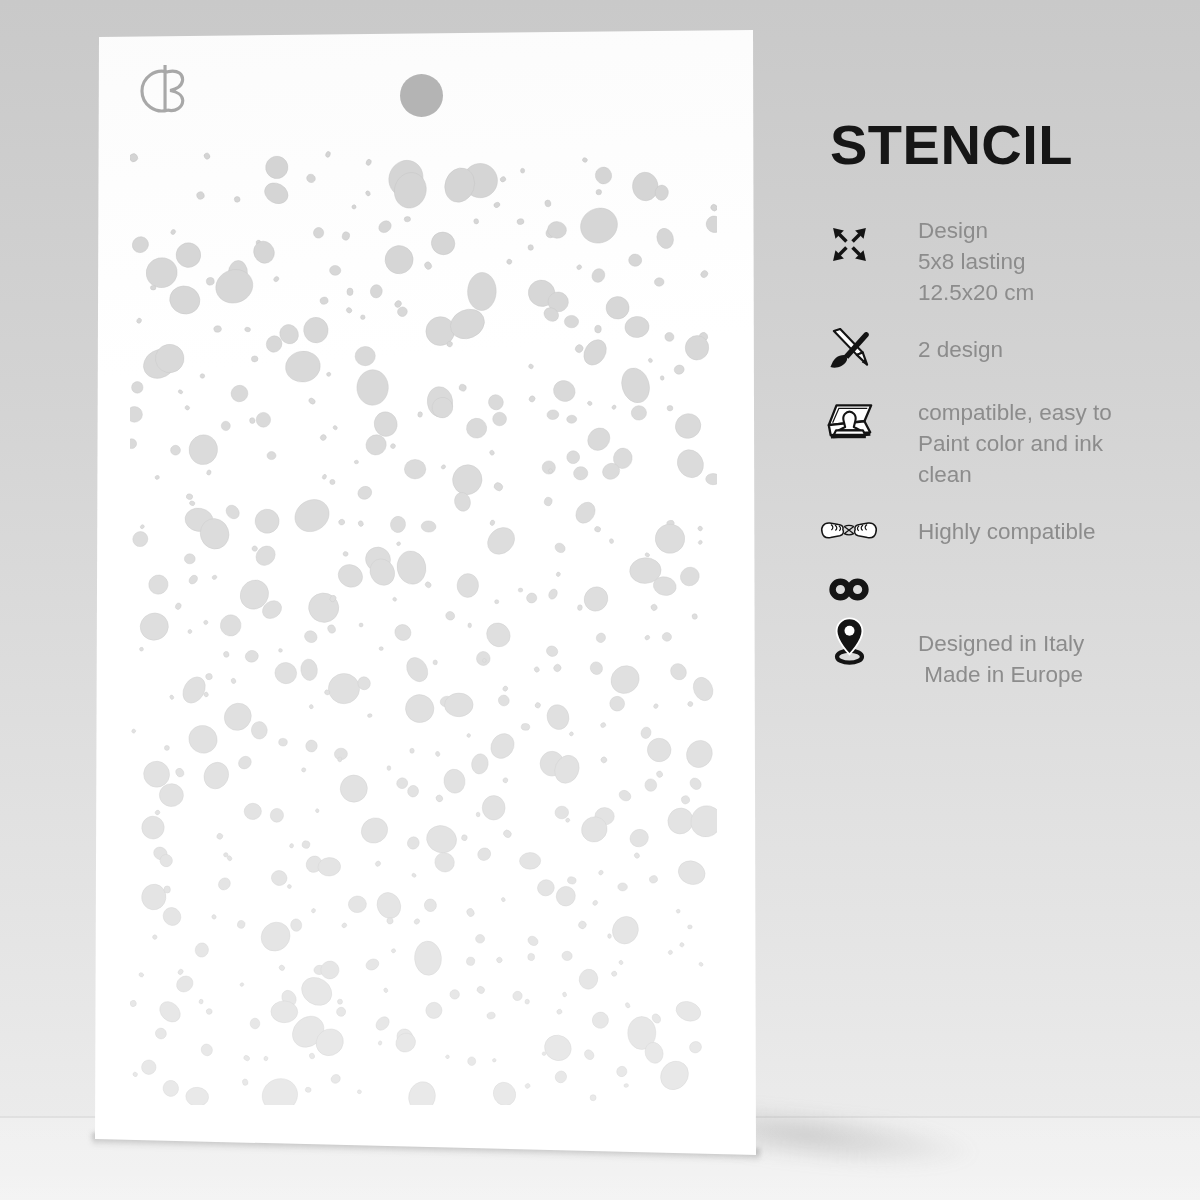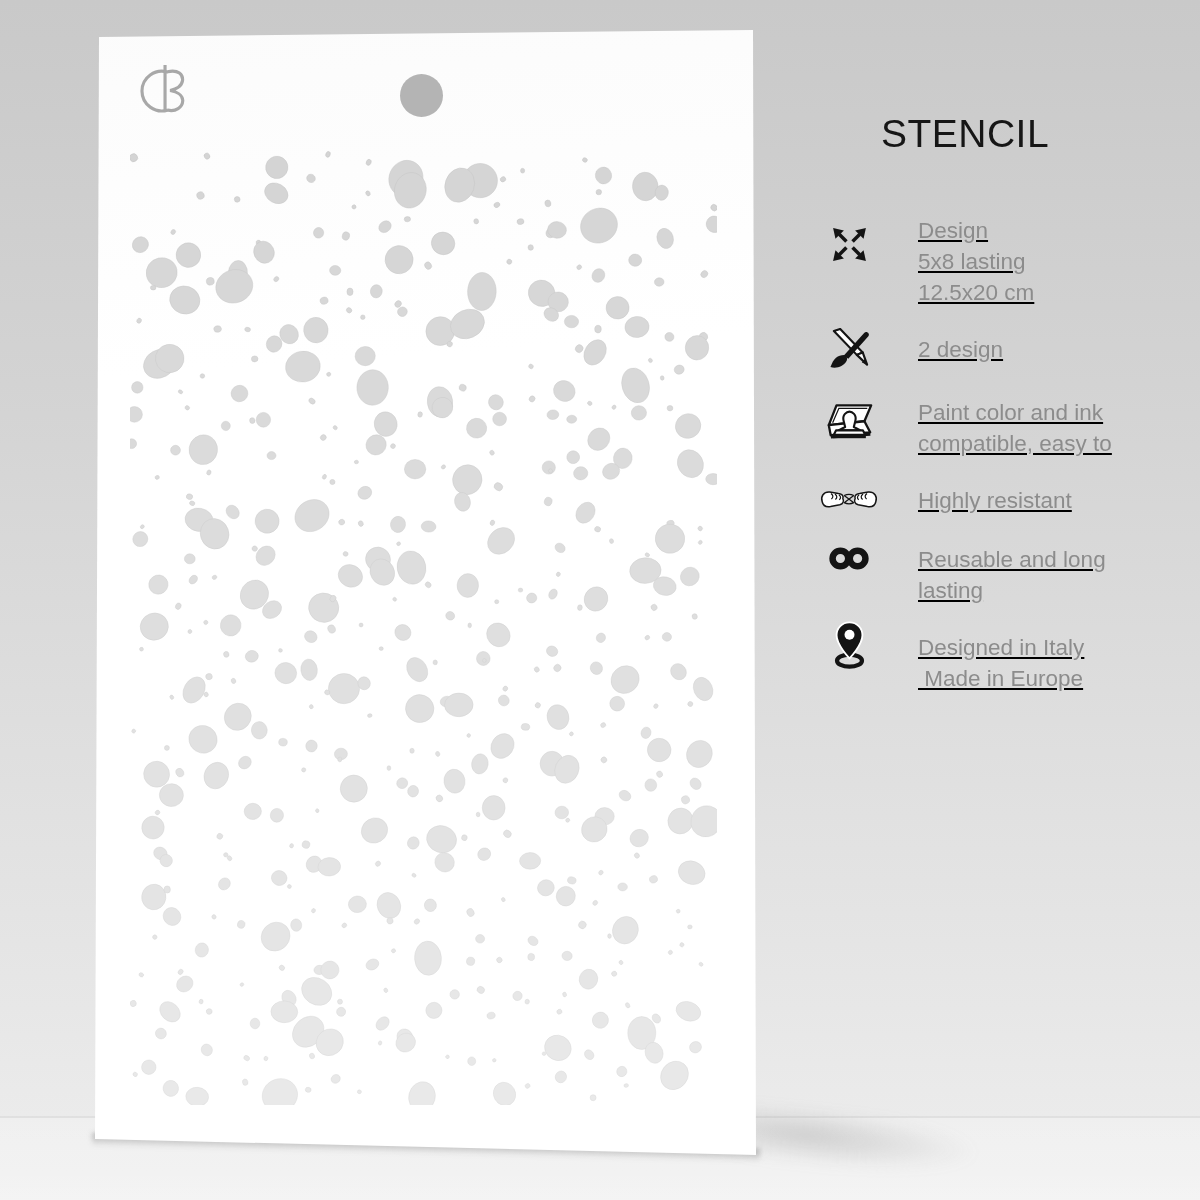--- a/index.html
+++ b/index.html
@@ -28,25 +28,25 @@
   
   .card{position:absolute; left:0; top:0; width:1200px; height:1200px; z-index:2;
     clip-path:polygon(99px 37px, 753px 30px, 756px 1155px, 95px 1139px);
     background:linear-gradient(176deg, #fbfbfb 0%, var(--card,#ffffff) 30%, var(--card,#ffffff) 100%);}
   .brand-logo{position:absolute; left:134px; top:63px; width:57px; height:50px;}
   .hang-hole{position:absolute; left:400px; top:74px; width:43px; height:43px; border-radius:50%;
     background:var(--hole,#b4b4b4);}
   .pattern{position:absolute; left:130px; top:150px;}
   
   .title{position:absolute; left:830px; top:112px; width:270px; z-index:3;
-    text-align:center; font-size:39px; font-weight:400; letter-spacing:0.5px;
+    text-align:left; font-size:56px; font-weight:700; letter-spacing:0.5px;
     color:var(--title,#161616);}
   .features{position:absolute; left:820px; top:215px; width:340px; z-index:3;
     display:flex; flex-direction:column; gap:26px;}
-  .feature{display:flex; align-items:flex-start;text-decoration:underline;}
+  .feature{display:flex; align-items:flex-start;}
   .icon-cell{width:58px; display:flex; justify-content:center; flex:0 0 58px;}
   .lines{margin-left:40px;}
   .fline{font-size:22.5px; line-height:31px; font-weight:300; color:var(--feature-text,#8c8c8c); white-space:pre;}
   svg .ink{stroke:var(--icon,#141414);}
   svg .blk{fill:var(--icon,#141414);}
   .mt-expand{margin-top:9px;} .mt-thick{margin-top:-11px;} .mt-brush{margin-top:-6px;}
   .mt-pad{margin-top:5px;} .mt-hands{margin-top:-3px;} .mt-inf{margin-top:2px;} .mt-pin{margin-top:-11px;}
 </style>
 </head>
 <body>
@@ -589,22 +589,23 @@
           <path d="M12 21.5 L18.5 6.5 L48 6.5" fill="none" class="ink" stroke-width="1.3"></path>
           <path d="M10 34.5 L51 31.5 L51.3 35 L10.3 38 Z" class="blk"></path>
           <g fill="#ffffff" class="ink" stroke-width="2.2" stroke-linejoin="round">
             <path d="M23.5 20 C21.5 13 27 10 29.5 10 C32 10 37.5 13 35.5 20 L34 26 L41 29.5 L18 29.5 L25 26 Z"></path>
             <path d="M15.5 29.5 L43.5 29.5 L45.8 34 L13.2 34 Z"></path>
           </g>
           <rect x="12.5" y="34" width="34" height="3.6" class="blk"></rect>
         </svg>
       </div>
       <div class="lines">
+        <div class="fline">compatible, easy to</div>
         <div class="fline">Paint color and ink</div>
-        <div class="fline">compatible, easy to</div>
+        <div class="fline">clean</div>
       </div>
     </div>
 
     <div class="feature">
       <div class="icon-cell mt-hands">
         <svg width="62" height="36" viewBox="0 0 66 38">
           <g fill="#ffffff" class="ink" stroke-width="1.7" stroke-linejoin="round">
             <path d="M2.5 21 C0.5 15 4 9.5 11 10 L21 11.5 C25.5 12 27 14.5 26 17.5 C27.5 20 26.5 23.5 22.5 24.5 L12 26.5 C6 27.5 3.5 25.5 2.5 21 Z"></path>
             <g transform="translate(66,0) scale(-1,1)">
               <path d="M2.5 21 C0.5 15 4 9.5 11 10 L21 11.5 C25.5 12 27 14.5 26 17.5 C27.5 20 26.5 23.5 22.5 24.5 L12 26.5 C6 27.5 3.5 25.5 2.5 21 Z"></path>
@@ -613,36 +614,32 @@
           <g fill="none" class="ink" stroke-width="1.4">
             <path d="M12.5 11.5 q4 3 0.5 6.5 M17 12.2 q4 3 0.5 6.3 M21.5 13 q3.5 2.8 0.5 5.8"></path>
             <g transform="translate(66,0) scale(-1,1)">
               <path d="M12.5 11.5 q4 3 0.5 6.5 M17 12.2 q4 3 0.5 6.3 M21.5 13 q3.5 2.8 0.5 5.8"></path>
             </g>
             <path d="M27.5 14 L38.5 22 M38.5 14 L27.5 22 M27.5 14 C31 12.3 35 12.3 38.5 14 M27.5 22 C31 23.7 35 23.7 38.5 22"></path>
           </g>
         </svg>
       </div>
       <div class="lines">
-        <div class="fline">Highly resistant</div>
+        <div class="fline">Highly compatible</div>
       </div>
     </div>
 
     <div class="feature">
       <div class="icon-cell mt-inf">
         <svg width="42" height="25" viewBox="0 0 44 26">
           <g fill="none" class="ink" stroke-width="6.8">
             <circle cx="13" cy="13" r="8.2"></circle>
             <circle cx="31" cy="13" r="8.2"></circle>
           </g>
         </svg>
-      </div>
-      <div class="lines">
-        <div class="fline">Reusable and long</div>
-        <div class="fline">lasting</div>
       </div>
     </div>
 
     <div class="feature">
       <div class="icon-cell mt-pin">
         <svg width="37" height="48" viewBox="0 0 40 52">
           <ellipse cx="20" cy="43" rx="13.5" ry="6.5" fill="none" class="ink" stroke-width="4.6"></ellipse>
           <path d="M20 1.5 C12 1.5 6 7.5 6 15.5 C6 26 20 40.5 20 40.5 C20 40.5 34 26 34 15.5 C34 7.5 28 1.5 20 1.5 Z" class="blk" stroke="#ffffff" stroke-width="2"></path>
           <circle cx="20" cy="15" r="5.4" fill="#ffffff"></circle>
         </svg>

